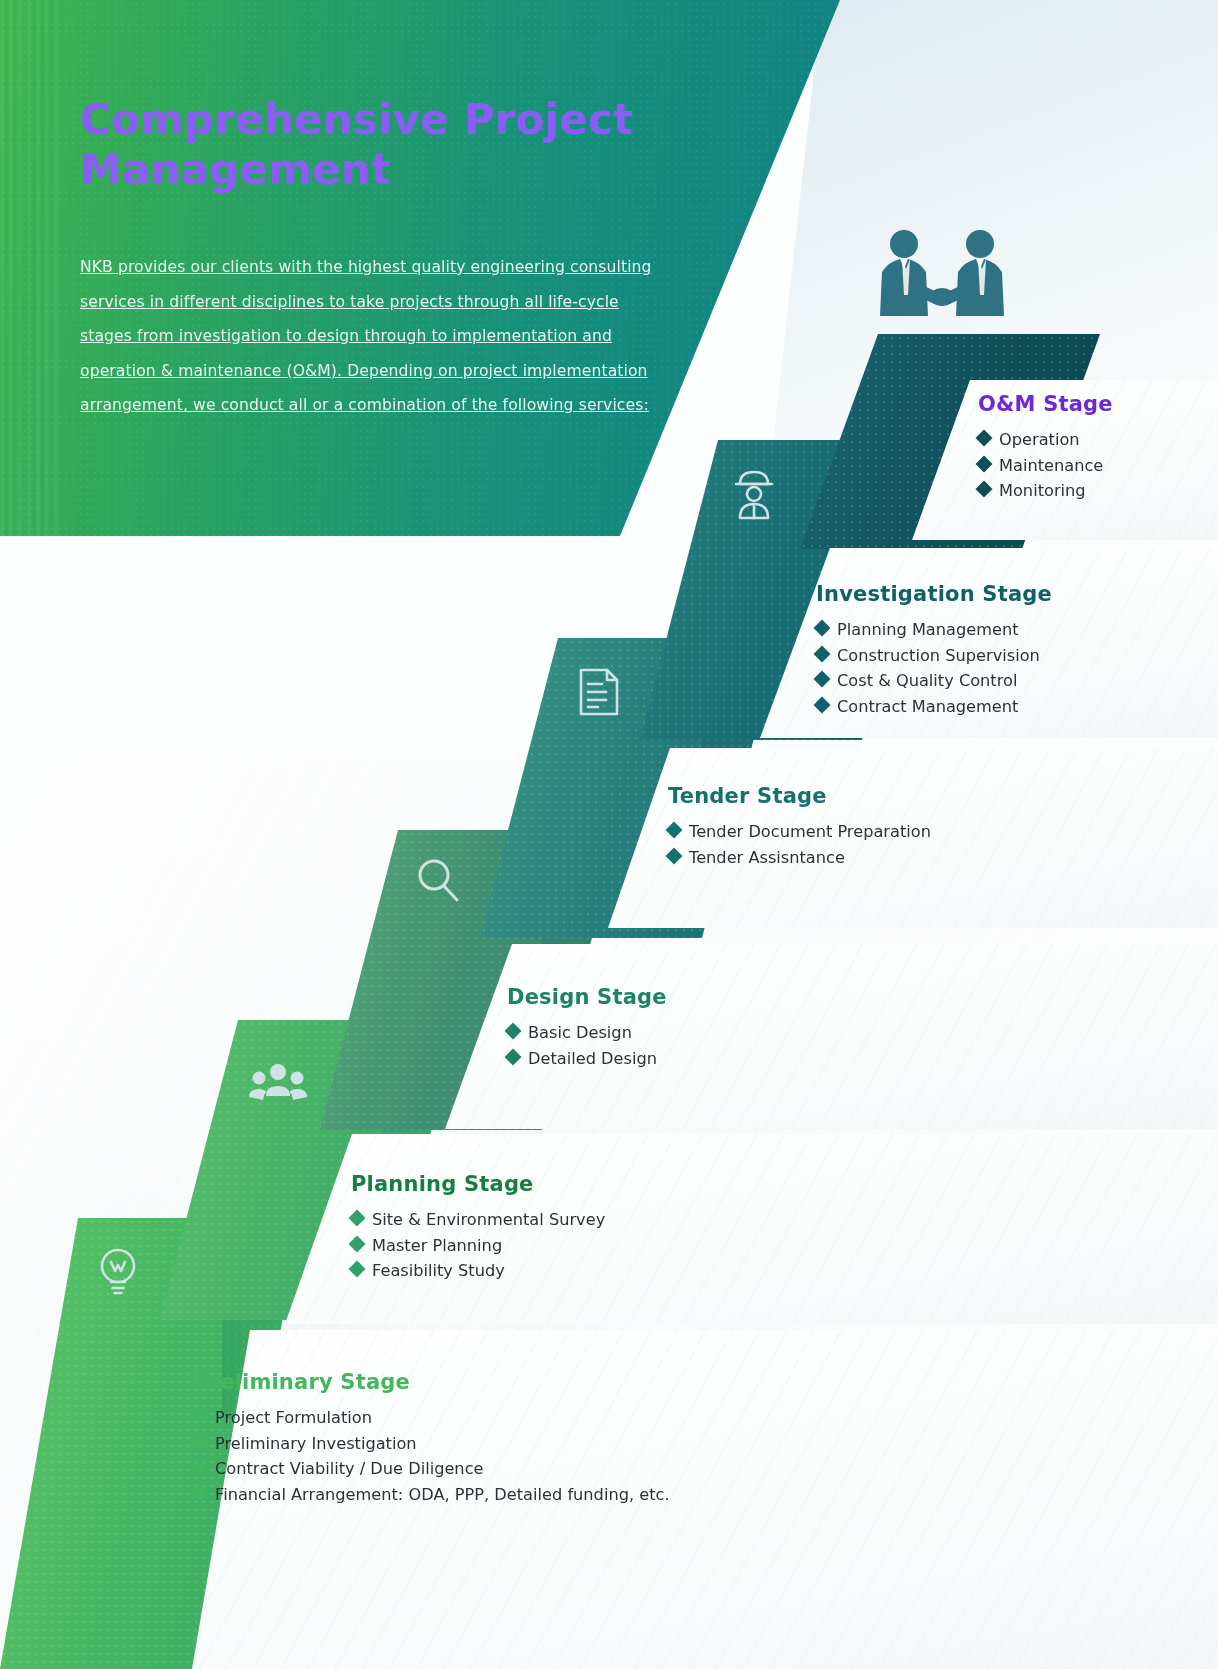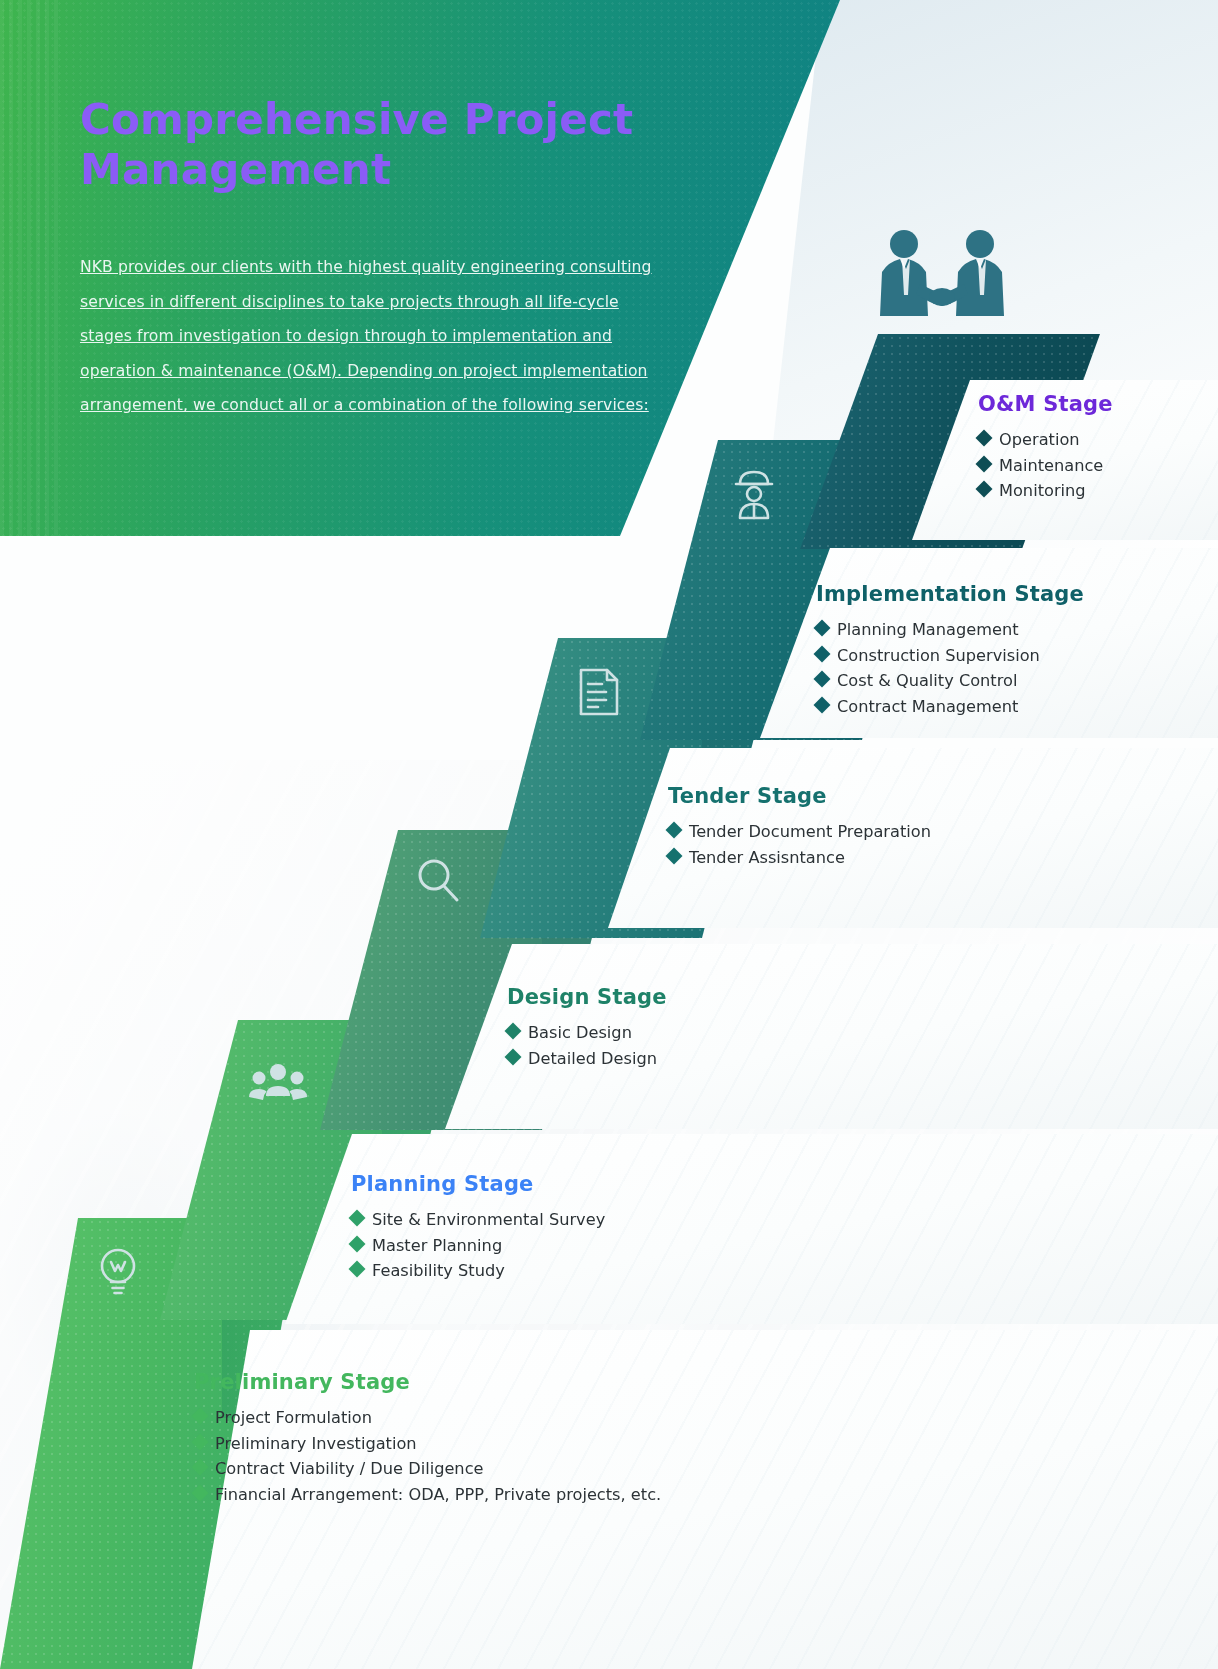--- a/index.html
+++ b/index.html
@@ -301,21 +301,21 @@
           <span>Maintenance</span>
         </li>
       <li>
           <span class="dia" style="background:#0E4E55;"></span>
           <span>Monitoring</span>
         </li>
     </ul>
   </div>
 
   <div class="stage-block" style="left:816px; top:582px;">
-    <div class="stage-title" style="color:#0F6068;">Implementation Stage</div>
+    <div class="stage-title" style="color:#0F6068;">Investigation Stage</div>
     <ul class="stage-list">
       <li>
           <span class="dia" style="background:#0F6068;"></span>
           <span>Planning Management</span>
         </li>
       <li>
           <span class="dia" style="background:#0F6068;"></span>
           <span>Construction Supervision</span>
         </li>
       <li>
@@ -351,21 +351,21 @@
           <span>Basic Design</span>
         </li>
       <li>
           <span class="dia" style="background:#1E8268;"></span>
           <span>Detailed Design</span>
         </li>
     </ul>
   </div>
 
   <div class="stage-block" style="left:351px; top:1172px;">
-    <div class="stage-title" style="color:#3b82f6;">Planning Stage</div>
+    <div class="stage-title" style="color:#15803d;">Planning Stage</div>
     <ul class="stage-list">
       <li>
           <span class="dia" style="background:#2FA169;"></span>
           <span>Site &amp; Environmental Survey</span>
         </li>
       <li>
           <span class="dia" style="background:#2FA169;"></span>
           <span>Master Planning</span>
         </li>
       <li>
@@ -385,18 +385,18 @@
       <li>
           <span class="dia" style="background:#43B75E;"></span>
           <span>Preliminary Investigation</span>
         </li>
       <li>
           <span class="dia" style="background:#43B75E;"></span>
           <span>Contract Viability / Due Diligence</span>
         </li>
       <li>
           <span class="dia" style="background:#43B75E;"></span>
-          <span>Financial Arrangement: ODA, PPP, Private projects, etc.</span>
+          <span>Financial Arrangement: ODA, PPP, Detailed funding, etc.</span>
         </li>
     </ul>
   </div>
 
 </div>
 
 </body></html>

